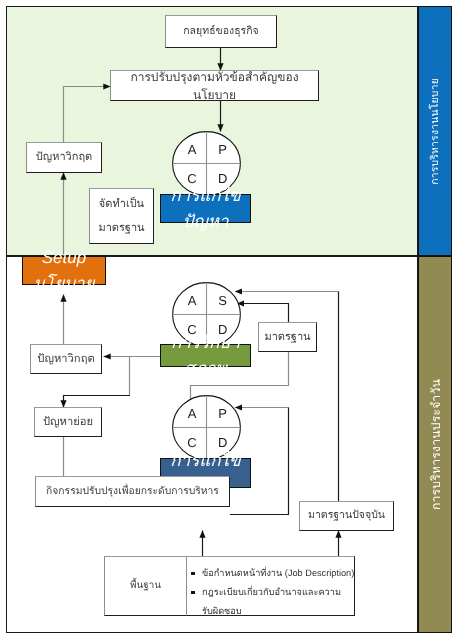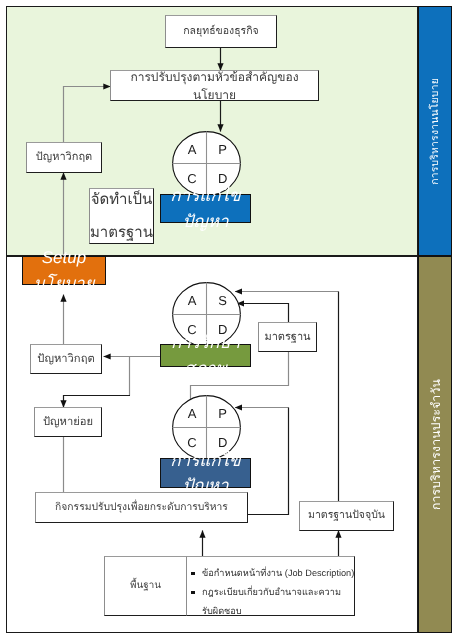--- a/index.html
+++ b/index.html
@@ -31,26 +31,26 @@
 
 
 #n-setup        {left:22px; top:256px;width:84px; height:29px;}
 #c-sdca         {left:172px;top:282px;width:69px; height:65px;}
 #n-maintain     {left:160px;top:344px;width:91px; height:23px;}
 #n-standard     {left:258px;top:322px;width:59px; height:30px;font-size:11px;}
 #n-crit2        {left:30px; top:344px;width:72px; height:30px;font-size:11.2px;}
 #n-sub          {left:34px; top:407px;width:68px; height:30px;font-size:11.2px;}
 #c-pdca2        {left:172px;top:395px;width:69px; height:65px;}
 #n-solve2       {left:160px;top:458px;width:91px; height:30px;}
-#n-improve      {left:35px; top:492px;width:213px;height:31px;}
+#n-improve      {left:35px; top:476px;width:195px;height:31px;}
 #n-curstd       {left:299px;top:501px;width:95px; height:30px;}
 #n-basic        {left:104px;top:556px;width:83px; height:60px;font-size:9.8px;}
 #n-policyreview {font-size:12px;}
 #n-improve      {font-size:10.3px;}
-#n-standardize  {font-size:15px;}
+#n-standardize  {font-size:11px;}
 #n-basic span{line-height:2.25;}
 #n-standardize span{line-height:2.2;}
 #n-bullets      {left:186px;top:556px;width:169px;height:60px;align-items:flex-start;justify-content:flex-start;}
 #bullet-list{list-style:none;margin:0;padding:7px 0 0 4px;text-align:left;}
 #bullet-list li{font-size:9.2px;line-height:19px;position:relative;padding-left:11px;color:#2f2f2f;white-space:nowrap;}
 #bullet-list li::before{content:"";position:absolute;left:0;top:7.5px;width:3.6px;height:3.6px;background:#111;}
 #bullet-list li.cont::before{display:none;}
 #bullet-list li.cont{padding-left:11px;}
 </style>
 </head>

